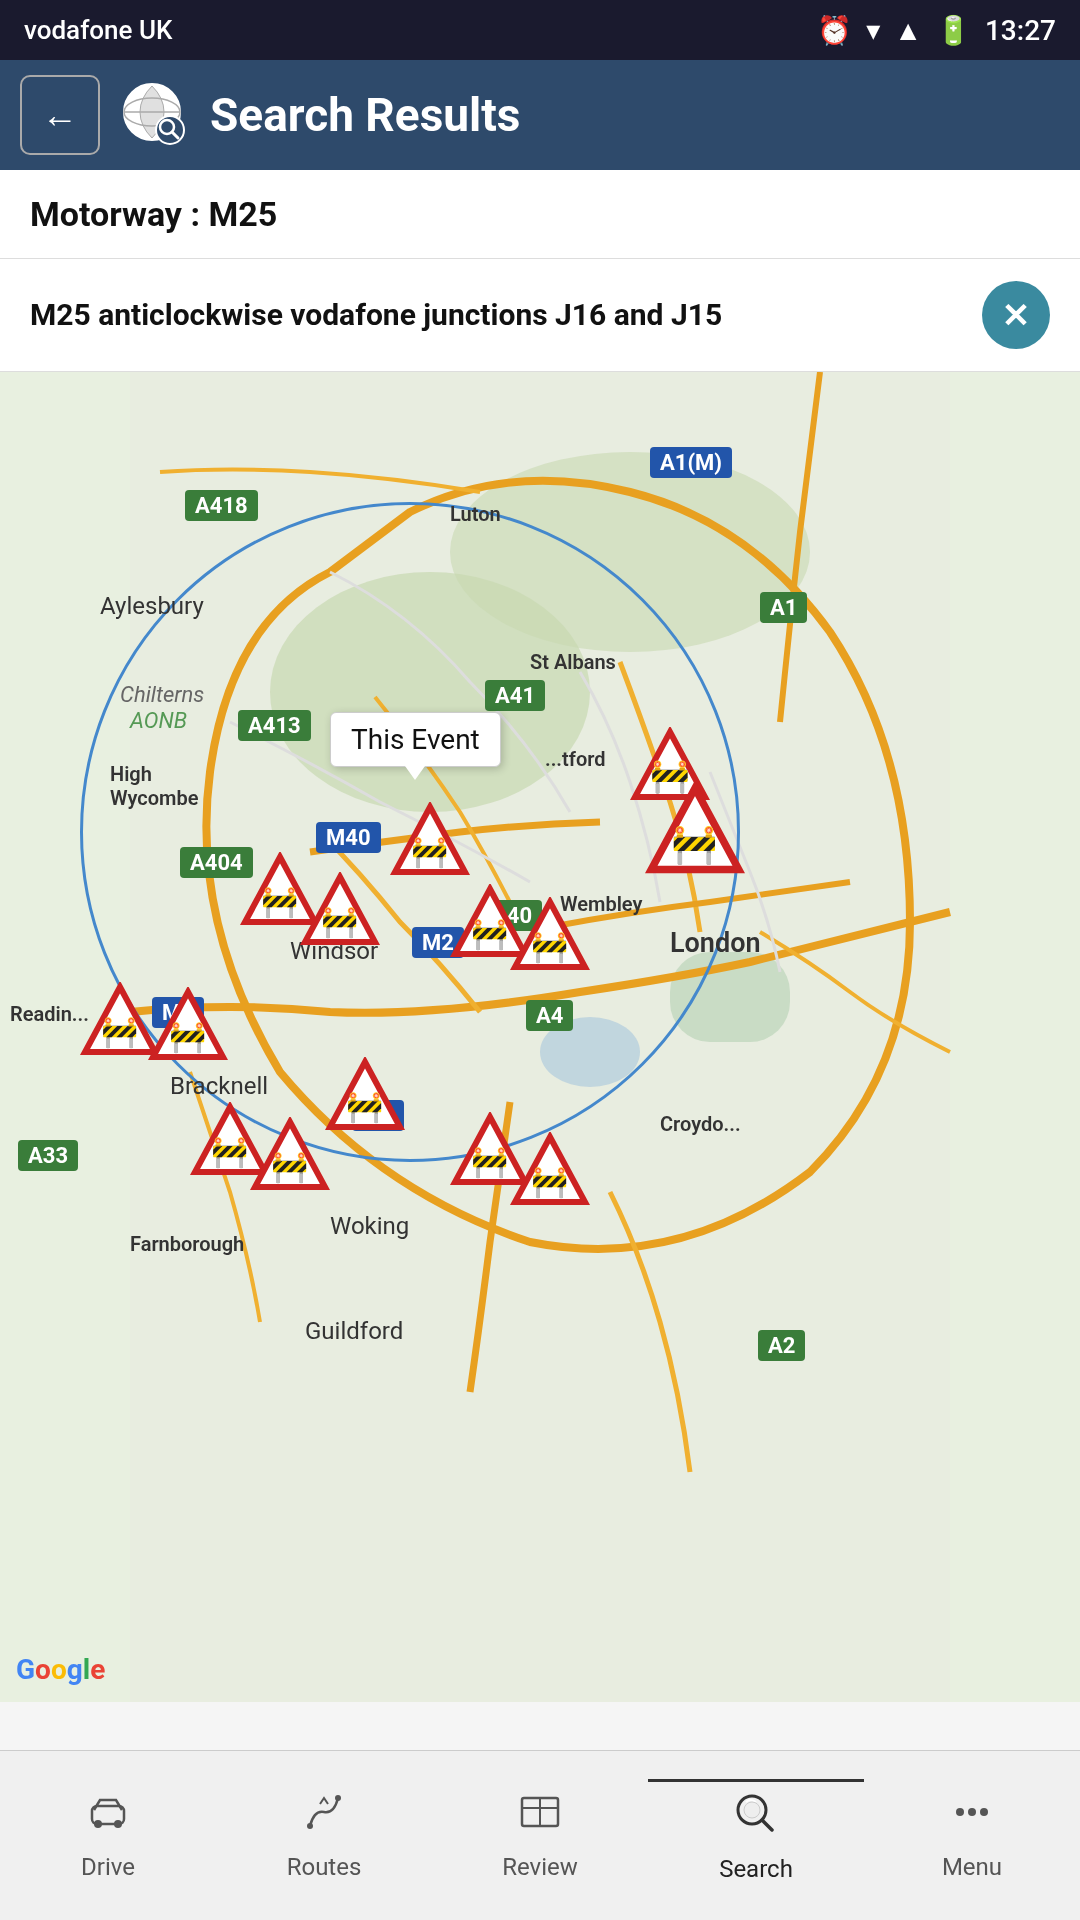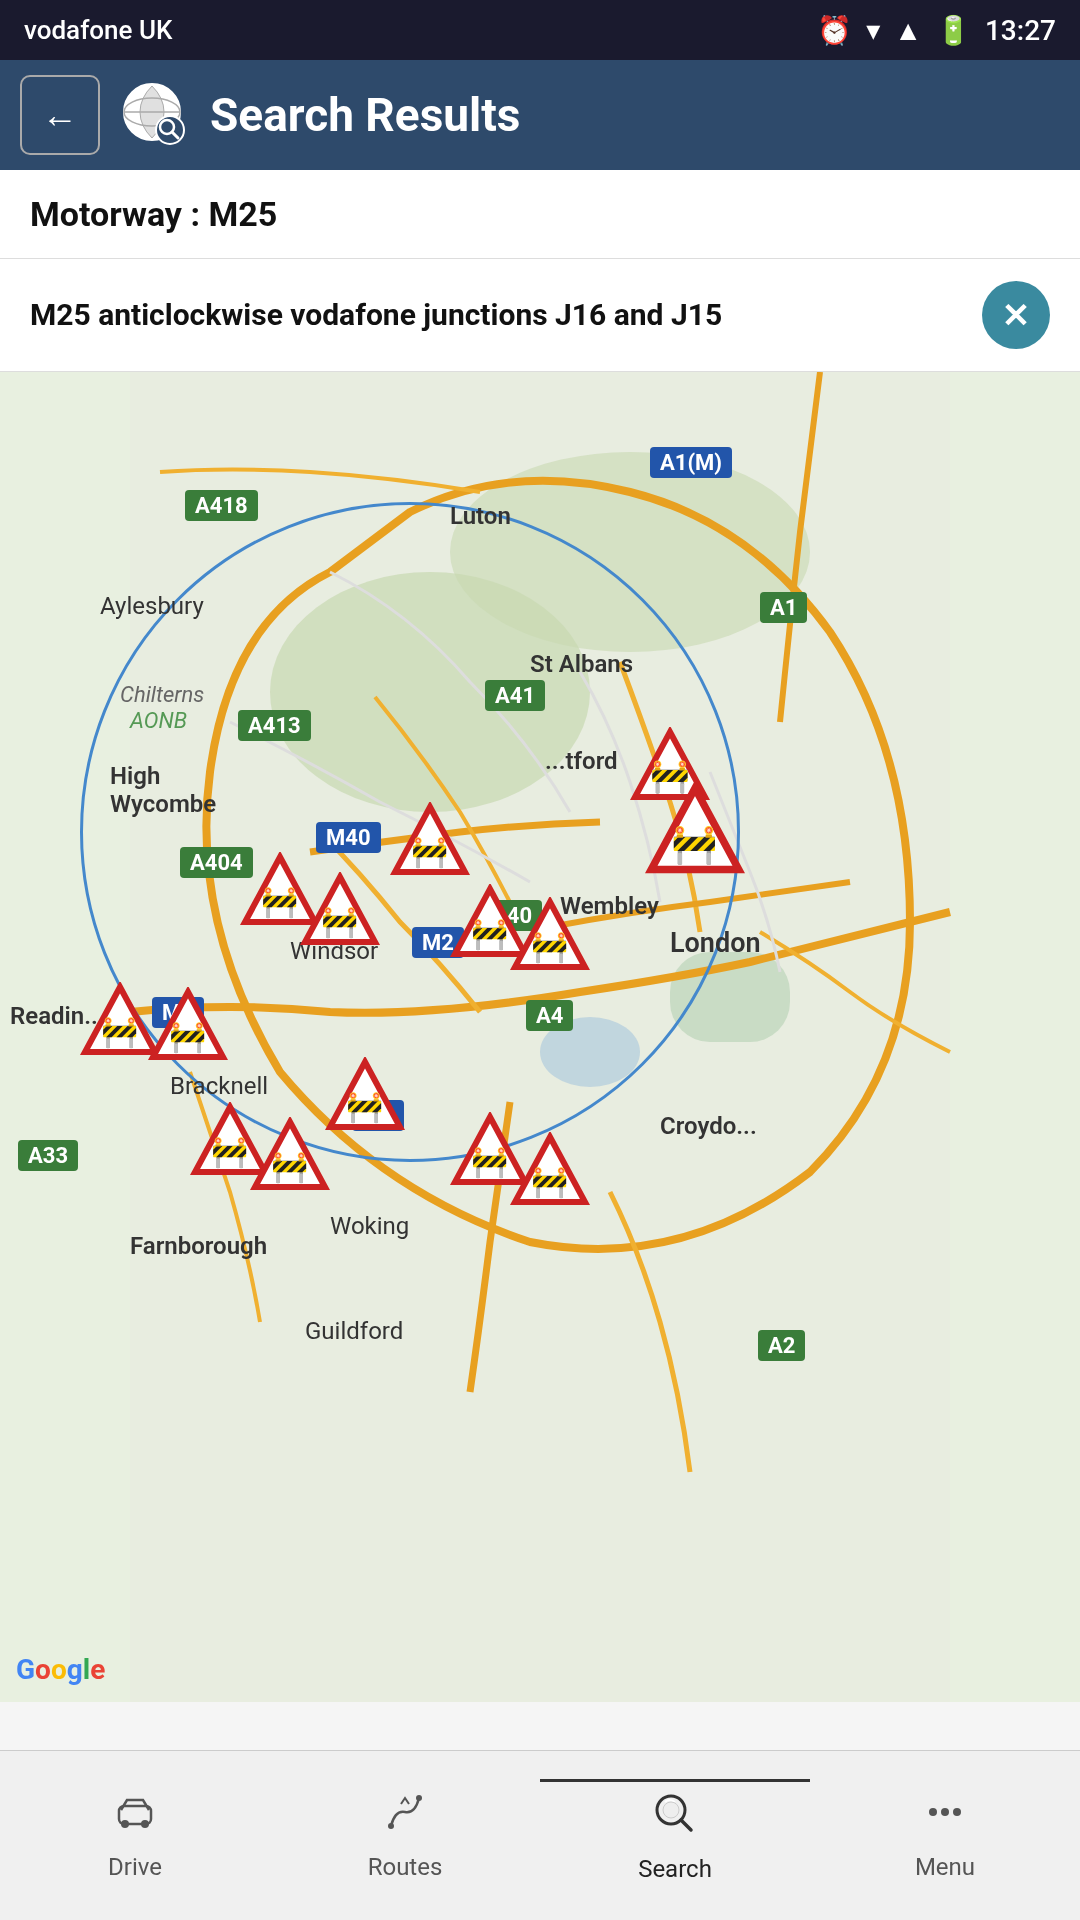--- a/index.html
+++ b/index.html
@@ -128,21 +128,21 @@
     
     .map-label {
       position: absolute;
       font-size: 24px;
       color: #333;
       font-weight: 400;
       white-space: nowrap;
       pointer-events: none;
     }
     .map-label-bold {
-      font-size: 24px;
+      font-size: 20px;
       font-weight: 600;
     }
     .road-badge {
       position: absolute;
       border-radius: 4px;
       padding: 3px 10px;
       font-size: 22px;
       font-weight: bold;
       color: white;
       white-space: nowrap;
@@ -456,20 +456,23 @@
       <text x="40" y="60" text-anchor="middle" font-size="30">🚧</text>
     </svg>
   </div>
   <div class="construction-sign" style="top:760px; left:510px;">
     <svg viewBox="0 0 80 80" xmlns="http://www.w3.org/2000/svg">
       <polygon points="40,5 75,70 5,70" fill="white" stroke="#cc2222" stroke-width="6"></polygon>
       <text x="40" y="60" text-anchor="middle" font-size="30">🚧</text>
     </svg>
   </div>
 
+  <div class="event-tooltip" style="top:340px; left:330px;">
+    <span>This Event</span>
+  </div>
 
   <div class="google-logo">
     <span>G</span><span>o</span><span>o</span><span>g</span><span>l</span><span>e</span>
   </div>
 
 </div>
 
 <div class="bottom-nav">
   <div class="nav-item">
     <span class="nav-icon">
@@ -486,20 +489,30 @@
     <span class="nav-icon">
       <svg width="44" height="44" viewBox="0 0 44 44" xmlns="http://www.w3.org/2000/svg">
         <path d="M8 36 Q12 20 22 22 Q32 24 36 8" fill="none" stroke="#555" stroke-width="2.5"></path>
         <circle cx="8" cy="36" r="3" fill="#555"></circle>
         <circle cx="36" cy="8" r="3" fill="#555"></circle>
         <path d="M18 14 L22 8 L26 14" fill="none" stroke="#555" stroke-width="2"></path>
       </svg>
     </span>
     <span class="nav-label">Routes</span>
   </div>
+  <div class="nav-item">
+    <span class="nav-icon">
+      <svg width="44" height="44" viewBox="0 0 44 44" xmlns="http://www.w3.org/2000/svg">
+        <rect x="4" y="8" width="36" height="28" rx="2" fill="none" stroke="#555" stroke-width="2.5"></rect>
+        <line x1="4" y1="18" x2="40" y2="18" stroke="#555" stroke-width="2"></line>
+        <line x1="22" y1="8" x2="22" y2="36" stroke="#555" stroke-width="2"></line>
+      </svg>
+    </span>
+    <span class="nav-label">Review</span>
+  </div>
   <div class="nav-item active">
     <span class="nav-icon">
       <svg width="44" height="44" viewBox="0 0 44 44" xmlns="http://www.w3.org/2000/svg">
         <circle cx="18" cy="18" r="14" fill="none" stroke="#333" stroke-width="3"></circle>
         <path d="M12 10 Q16 6 22 10" fill="none" stroke="white" stroke-width="2"></path>
         <circle cx="18" cy="18" r="8" fill="#eee" stroke="#ccc" stroke-width="1"></circle>
         <line x1="28" y1="28" x2="38" y2="38" stroke="#333" stroke-width="3.5" stroke-linecap="round"></line>
       </svg>
     </span>
     <span class="nav-label">Search</span>

